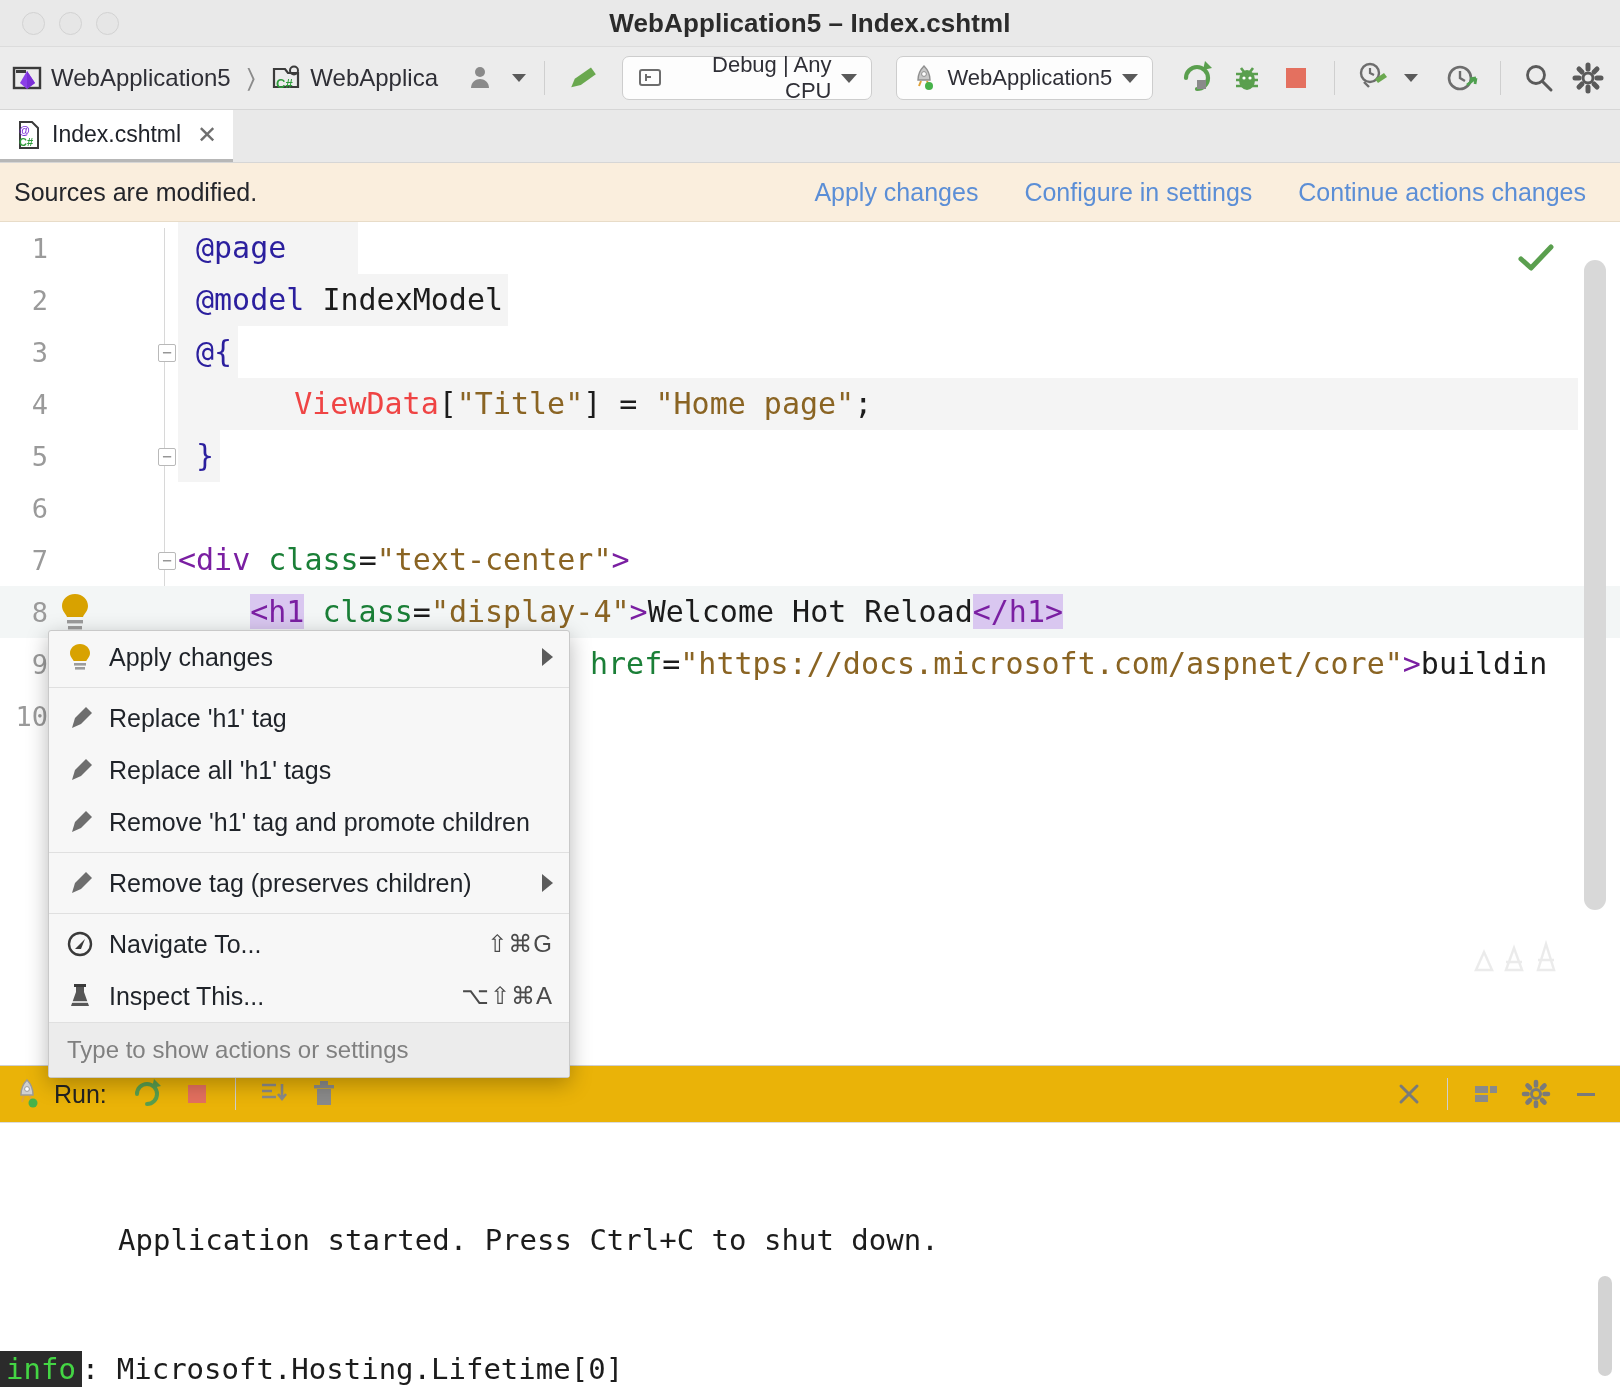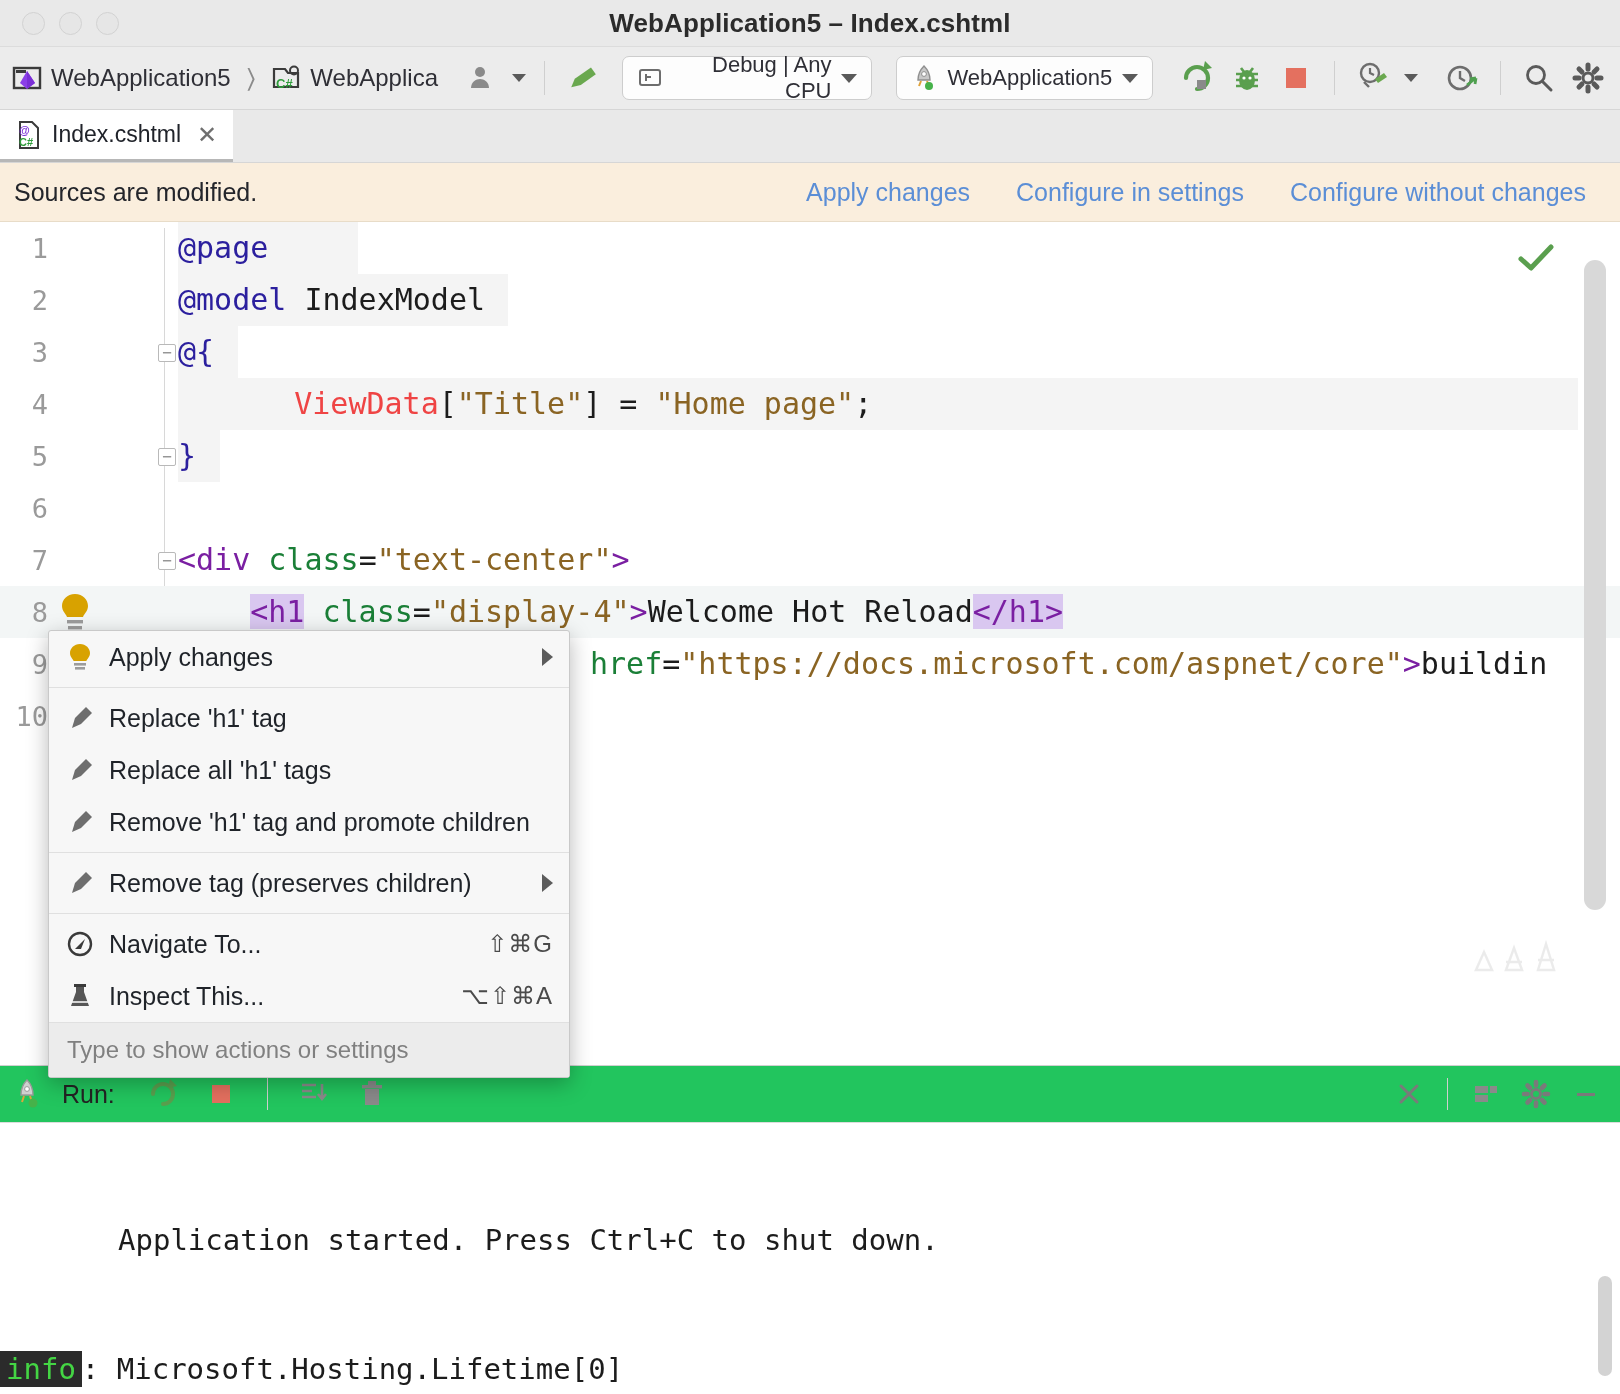--- a/index.html
+++ b/index.html
@@ -69,21 +69,21 @@
   .line{position:relative;height:52px;display:flex;align-items:center;}
   .line.hl{background:#f3f6f6;}
   .lnum{
     position:absolute;left:0;width:48px;text-align:right;
     font-size:27px;color:#9a9a9a;font-family:"DejaVu Sans Mono",monospace;
   }
   .ltext{
     position:absolute;left:178px;white-space:pre;font-size:30px;line-height:52px;
     color:#1c1c1c;font-family:"DejaVu Sans Mono","Liberation Mono",monospace;
   }
-  .kwp{color:#2b1f9e;}
+  .kwp{color:#2b1f9e;margin-left:18px;}
   .cls{color:#ef4444;margin-left:44px;}
   .str{color:#8a6423;}
   .tag{color:#7a1fa2;}
   .attr{color:#1a7f37;}
   .selbg{background:#d9c7f0;}
   .linebg{position:absolute;left:178px;height:52px;background:#f4f4f4;top:0;}
 
   .fold{
     position:absolute;left:158px;width:16px;height:16px;border:1px solid #b9b9b9;background:#fff;
     display:flex;align-items:center;justify-content:center;font-size:16px;color:#8d8d8d;line-height:10px;border-radius:2px;
@@ -102,21 +102,21 @@
   .mi{display:flex;align-items:center;height:52px;padding:0 16px;font-size:25px;color:#1f2329;gap:14px;}
   .mi .mi-ico{width:30px;display:flex;align-items:center;justify-content:center;}
   .mi .mi-label{flex:1;}
   .mi .mi-short{color:#4a4a4a;font-size:24px;letter-spacing:1px;}
   .mi .mi-arrow{width:0;height:0;border-top:9px solid transparent;border-bottom:9px solid transparent;border-left:11px solid #5c5c5c;}
   .msep{height:1px;background:#e0e0e0;margin:4px 0;}
   .mfooter{height:54px;display:flex;align-items:center;padding:0 18px;font-size:24px;color:#808080;background:#ececec;border-top:1px solid #e0e0e0;}
 
   
   .runwin{position:absolute;left:0;right:0;bottom:0;height:328px;background:#ffffff;border-top:1px solid #d0d0d0;}
-  .run-toolbar{height:56px;background:#22c55e;border-bottom:1px solid #dcdcdc;display:flex;align-items:center;padding:0 12px;gap:14px;}
+  .run-toolbar{height:56px;background:#eab308;border-bottom:1px solid #dcdcdc;display:flex;align-items:center;padding:0 12px;gap:6px;}
   .run-label{font-size:25px;color:#232323;margin-left:6px;margin-right:12px;}
   .rbtn{width:44px;height:44px;display:flex;align-items:center;justify-content:center;}
   .rsep{width:1px;height:32px;background:#cfcfcf;margin:0 10px;}
   .run-right{margin-left:auto;display:flex;align-items:center;gap:6px;}
   .console{
     padding:10px 0 0 0;font-family:"DejaVu Sans Mono","Liberation Mono",monospace;
     font-size:29px;line-height:43px;color:#1c1c1c;white-space:pre-wrap;
   }
   .cline{display:block;padding-left:0;}
   .indent{padding-left:118px;}
@@ -281,21 +281,21 @@
       <span>Index.cshtml</span>
       <span class="tab-close">✕</span>
     </div>
   </div>
 
   <div class="banner">
     <span>Sources are modified.</span>
     <div class="banner-actions">
       <span class="banner-link">Apply changes</span>
       <span class="banner-link">Configure in settings</span>
-      <span class="banner-link">Configure without changes</span>
+      <span class="banner-link">Continue actions changes</span>
     </div>
   </div>
 
   <div class="editor">
 
     <div class="ok-check">
       <svg width="40" height="32" viewBox="0 0 40 32">
         <path d="M5 17 L15 26 L35 5" fill="none" stroke="#5a9f4e" stroke-width="5" stroke-linecap="round" stroke-linejoin="round"></path>
       </svg>
     </div>

